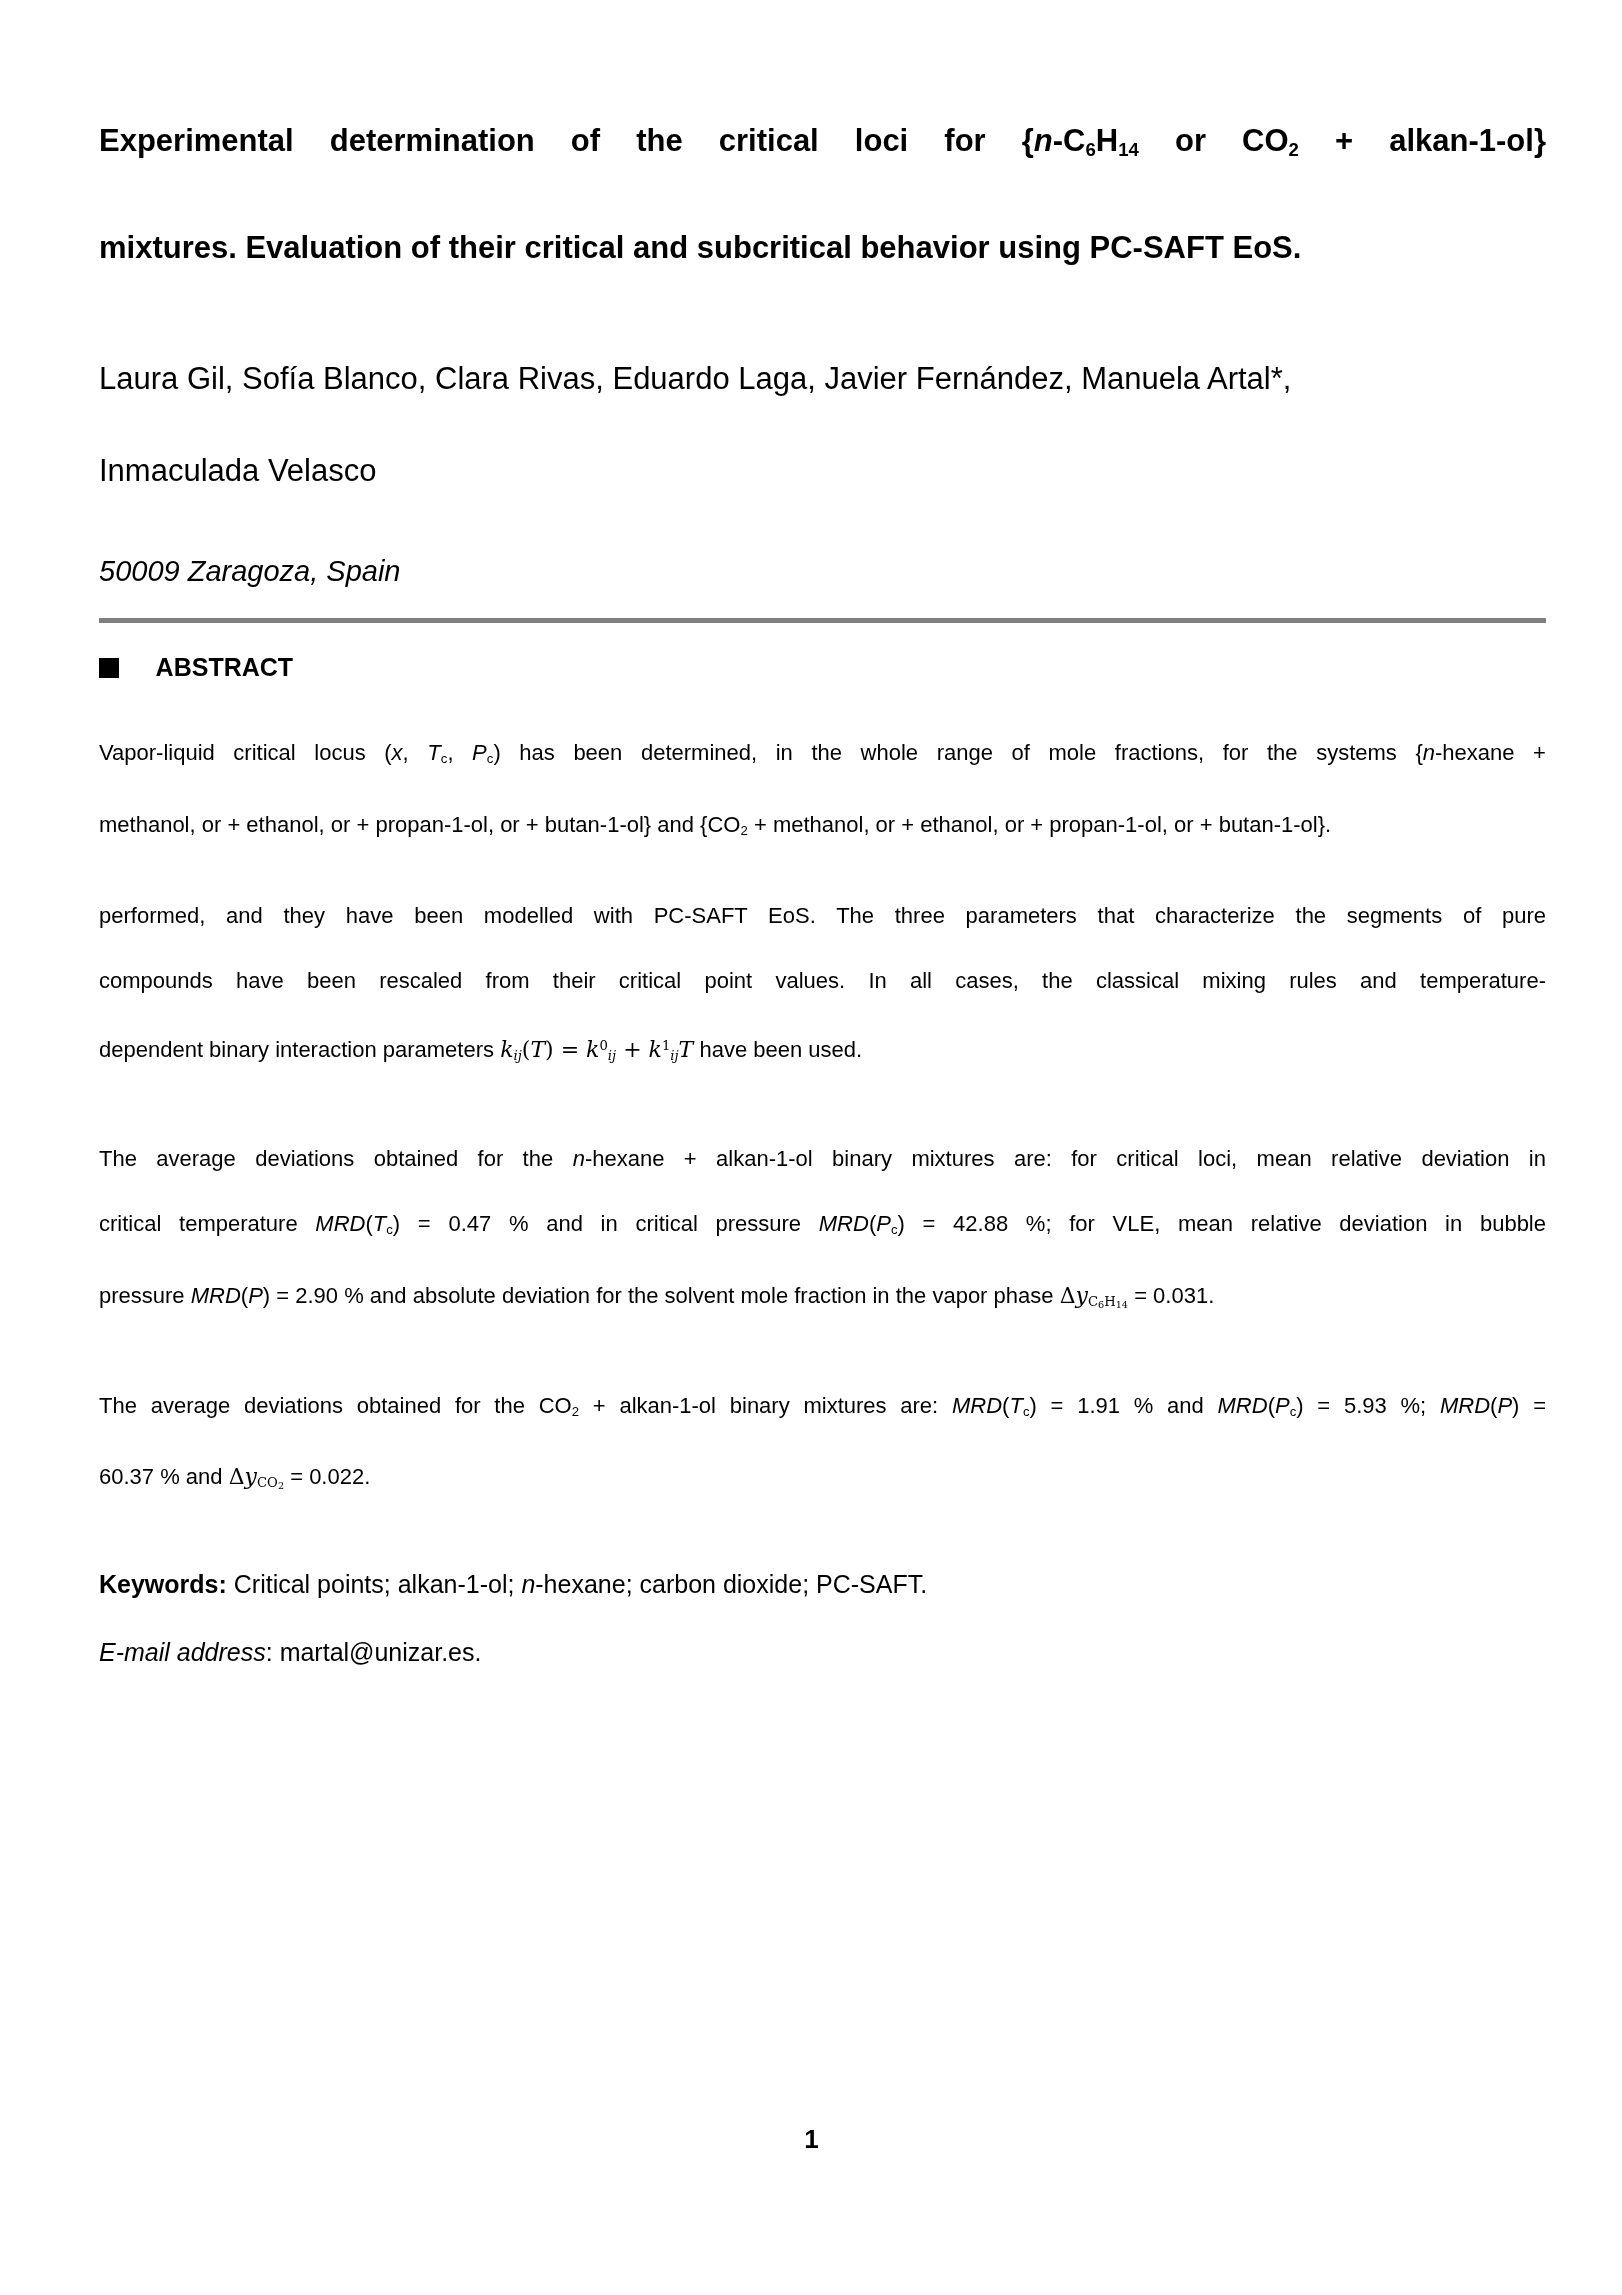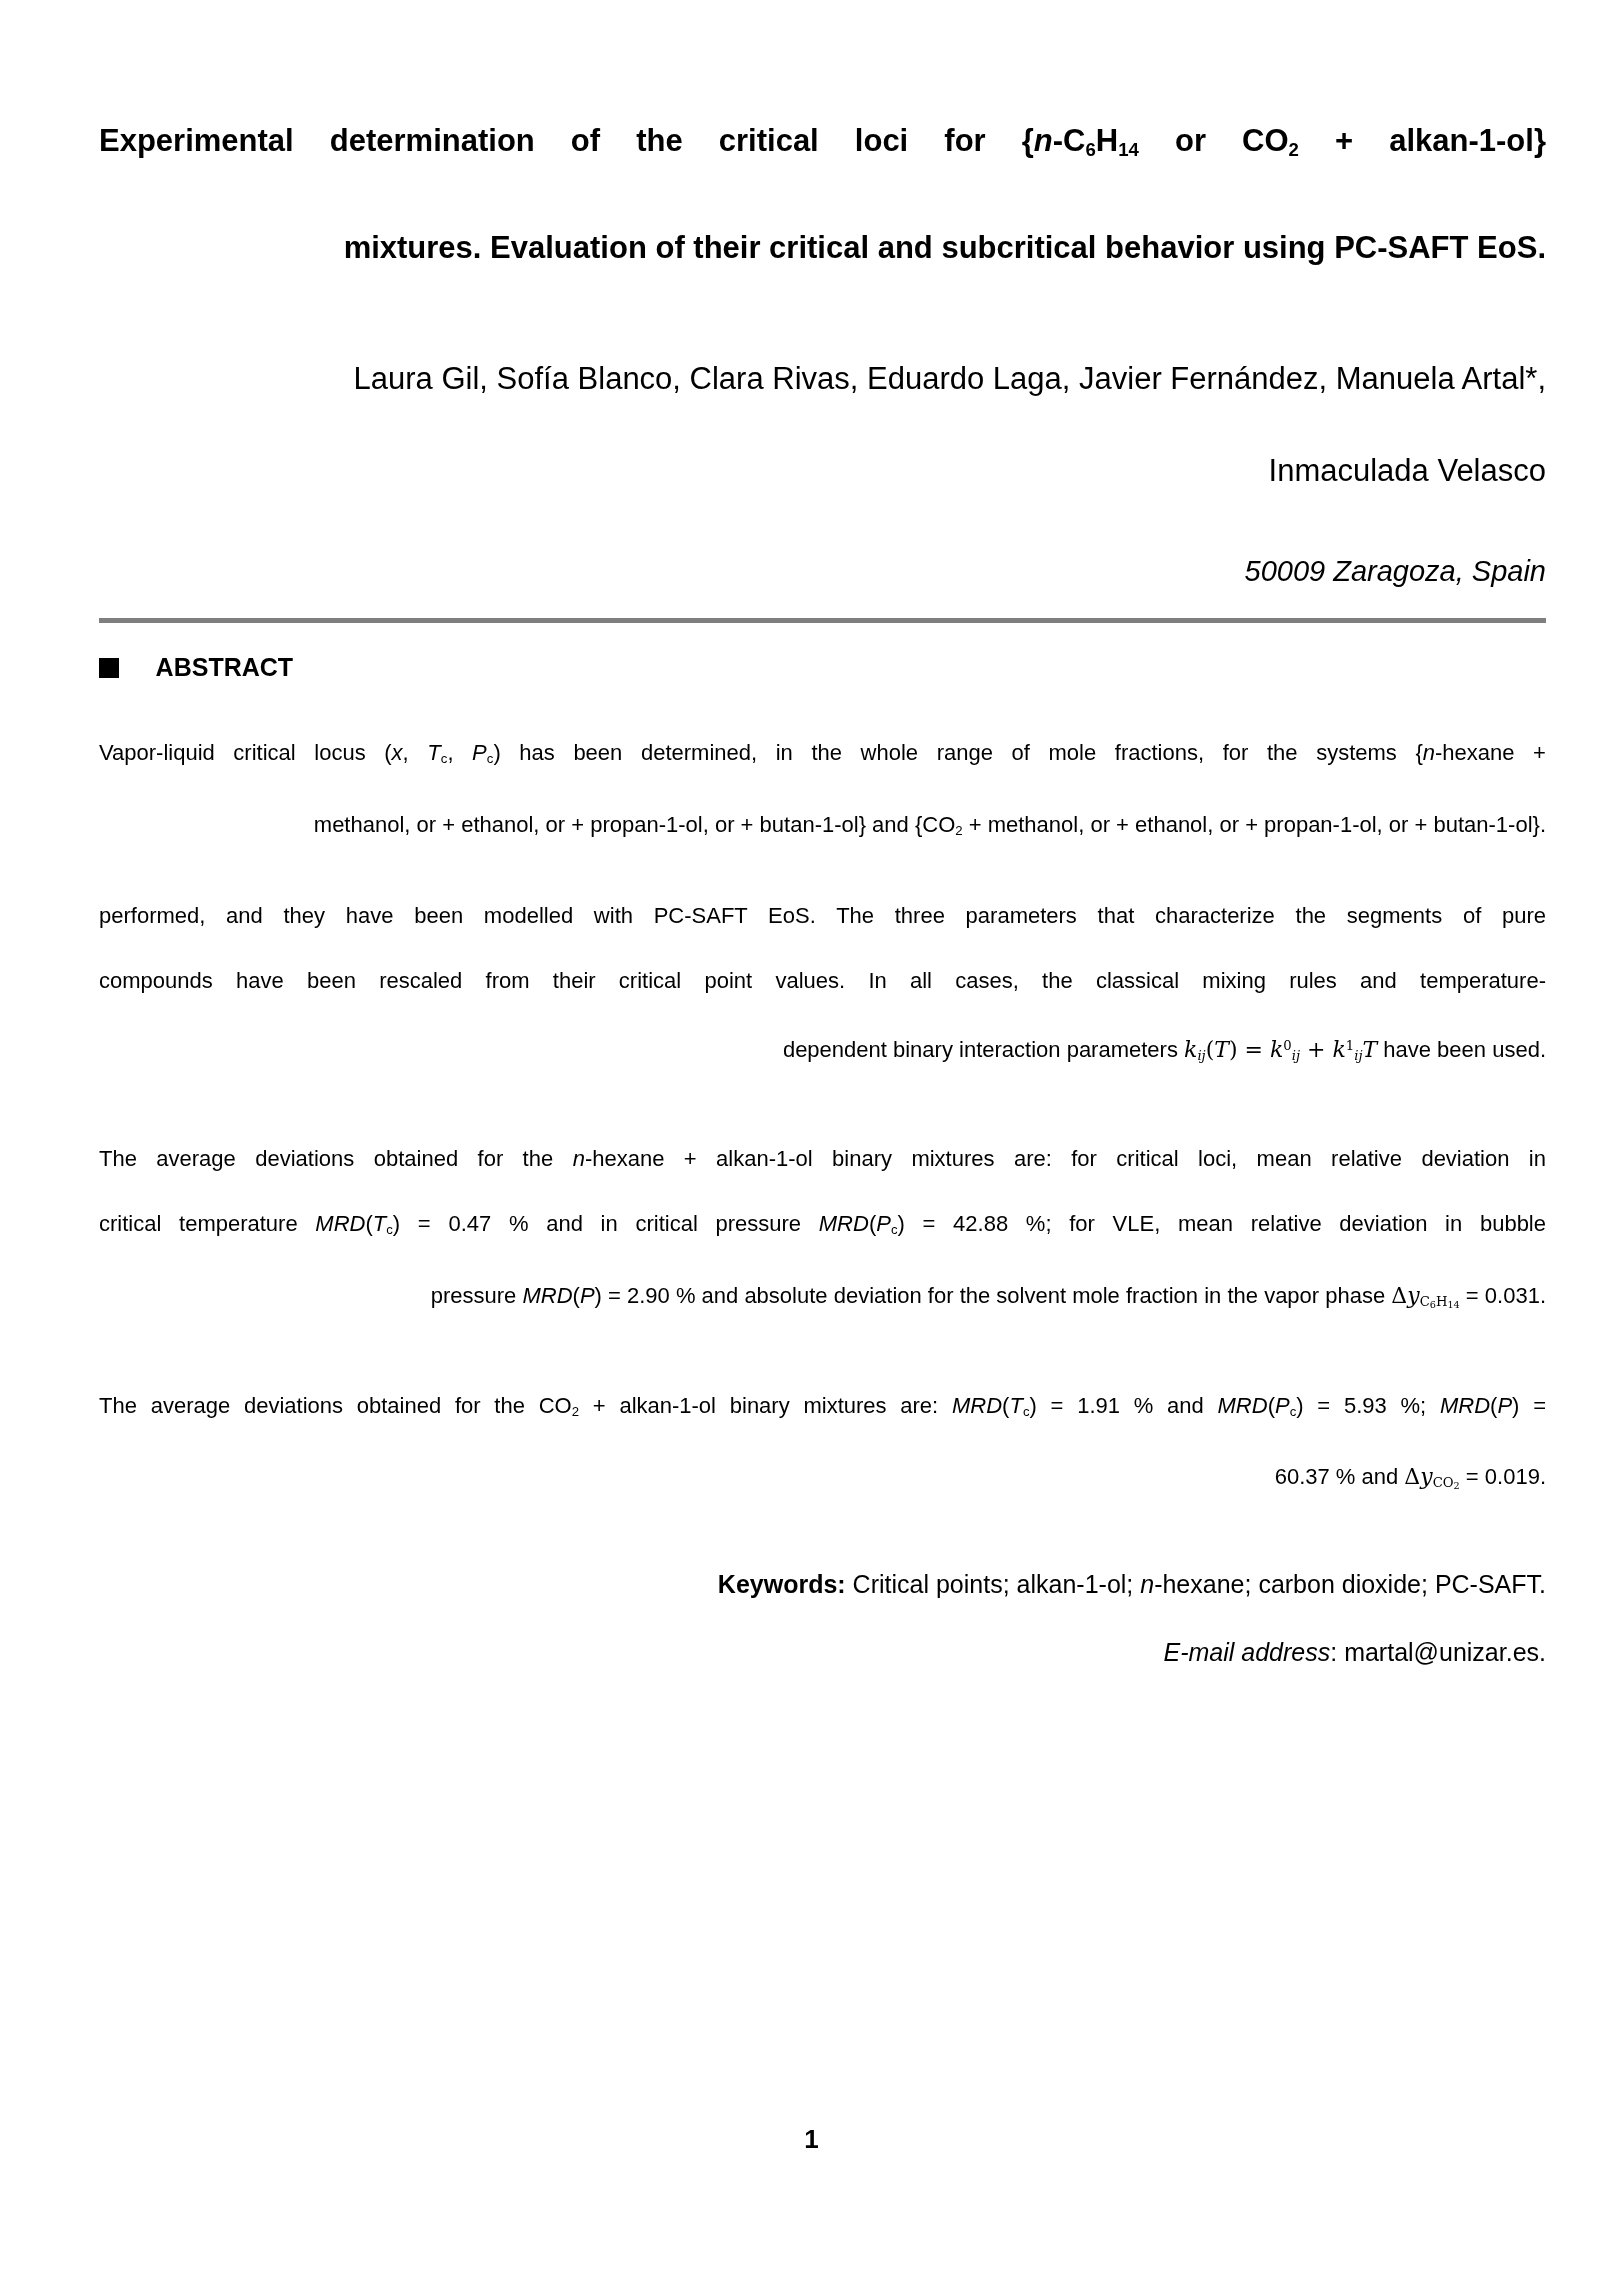--- a/index.html
+++ b/index.html
@@ -11,21 +11,21 @@
     color:#000000;
     font-family:"Liberation Sans",sans-serif;
     overflow:hidden;
   }
   .content{
     position:absolute;
     left:99px;
     top:0;
     width:1447px;
   }
-  .line{white-space:normal;text-align:right;}
+  .line{white-space:normal;}
   
   .jl{text-align:justify;text-align-last:justify;}
   .title{
     margin:0;
     padding-top:92px;
     font-size:31px;
     font-weight:bold;
     line-height:98px;
   }
   .authors{
@@ -130,21 +130,21 @@
       </div>
 
     <div class="para p3">
         <div class="line jl"><span>The average deviations obtained for the </span><span class="it">n</span><span>-hexane + alkan-1-ol binary mixtures are: for critical loci, mean relative deviation in</span></div>
         <div class="line jl"><span>critical temperature </span><span class="it">MRD</span><span>(</span><span class="it">T</span><span class="sb">c</span><span>) = 0.47 % and in critical pressure </span><span class="it">MRD</span><span>(</span><span class="it">P</span><span class="sb">c</span><span>) = 42.88 %; for VLE, mean relative deviation in bubble</span></div>
         <div class="line"><span>pressure </span><span class="it">MRD</span><span>(</span><span class="it">P</span><span>) = 2.90 % and absolute deviation for the solvent mole fraction in the vapor phase </span><span class="mr">Δ</span><span class="mm">y</span><span class="mr sb">C</span><span class="mr sb2">6</span><span class="mr sb">H</span><span class="mr sb2">14</span><span> = 0.031.</span></div>
       </div>
 
     <div class="para p4">
         <div class="line jl"><span>The average deviations obtained for the CO</span><span class="sb">2</span><span> + alkan-1-ol binary mixtures are: </span><span class="it">MRD</span><span>(</span><span class="it">T</span><span class="sb">c</span><span>) = 1.91 % and </span><span class="it">MRD</span><span>(</span><span class="it">P</span><span class="sb">c</span><span>) = 5.93 %; </span><span class="it">MRD</span><span>(</span><span class="it">P</span><span>) =</span></div>
-        <div class="line"><span>60.37 % and </span><span class="mr">Δ</span><span class="mm">y</span><span class="mr sb">CO</span><span class="mr sb2">2</span><span> = 0.019.</span></div>
+        <div class="line"><span>60.37 % and </span><span class="mr">Δ</span><span class="mm">y</span><span class="mr sb">CO</span><span class="mr sb2">2</span><span> = 0.022.</span></div>
       </div>
 
     <div class="keywords">
         <div class="line"><span class="bd">Keywords:</span><span> Critical points; alkan-1-ol; </span><span class="it">n</span><span>-hexane; carbon dioxide; PC-SAFT.</span></div>
       </div>
 
 
     <div class="email">
         <div class="line"><span class="it">E-mail address</span><span>: martal@unizar.es.</span></div>
       </div>

